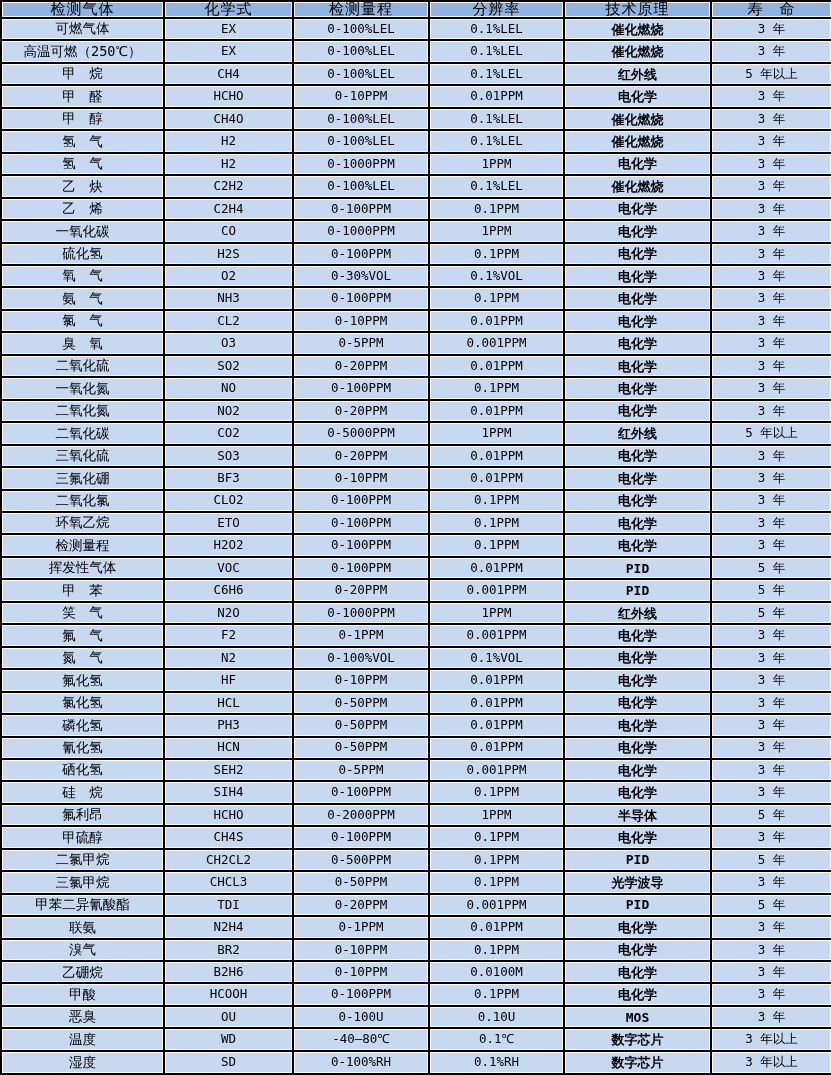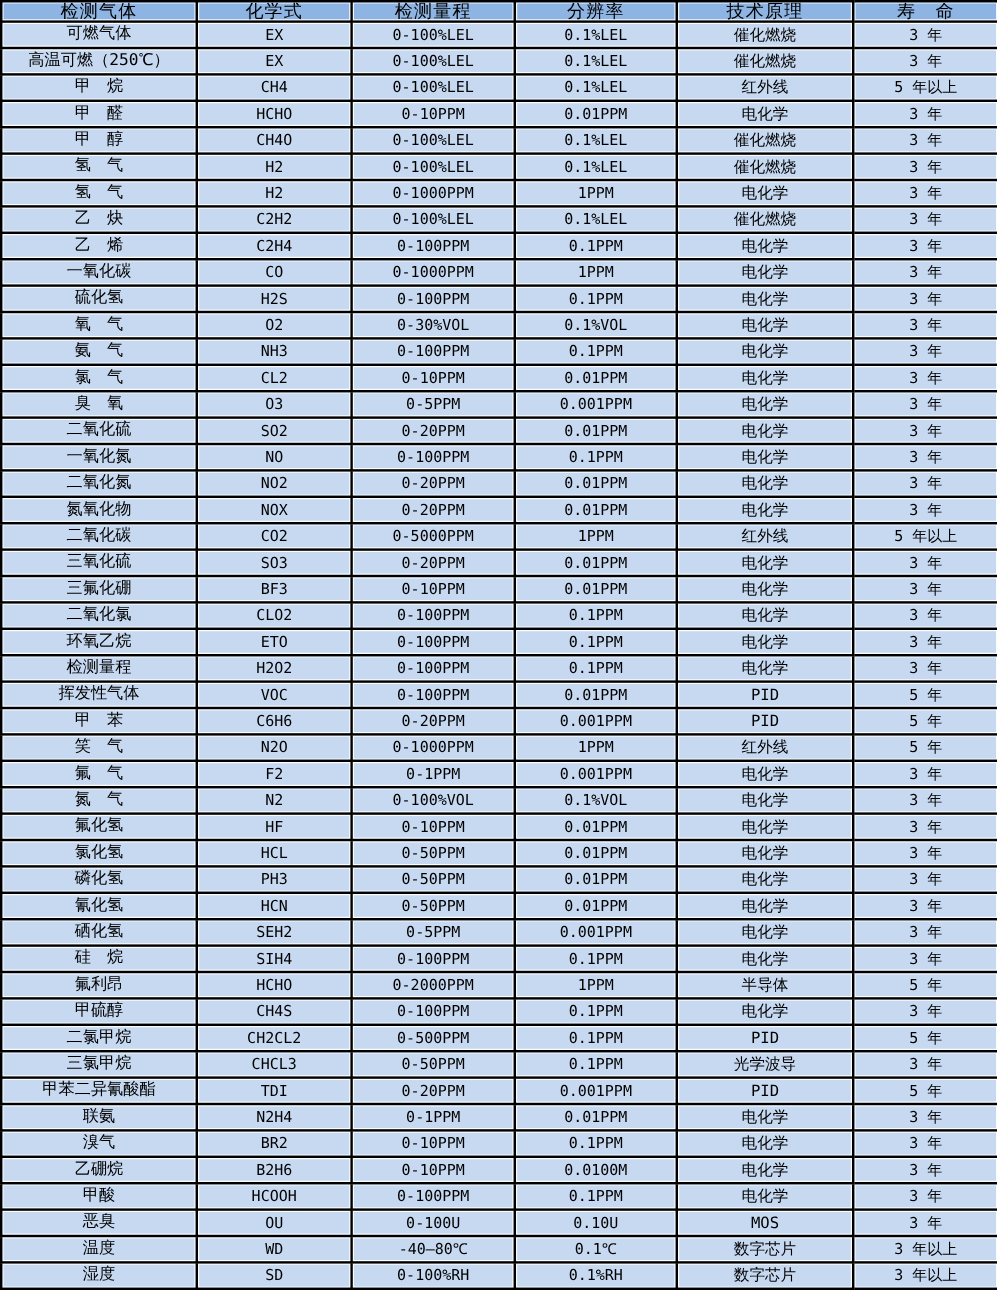--- a/index.html
+++ b/index.html
@@ -29,21 +29,21 @@
     font-size: 15px;
     font-weight: normal;
     letter-spacing: 1px;
   }
   .sensor-table td {
     background: var(--row-bg, #C6D9F1);
     font-size: 12.5px;
   }
   
   .sensor-table td:first-child { font-size: 13.5px; margin-top: 24px; }
-  .sensor-table td:nth-child(5) { font-size: 13px; }
+  .sensor-table td:nth-child(5) { font-size: 13px; font-weight: bold; }
 </style>
 </head>
 <body>
 
 <table class="sensor-table">
   <colgroup>
     <col style="width:163px">
     <col style="width:129px">
     <col style="width:136px">
     <col style="width:135px">
@@ -199,28 +199,20 @@
       </tr>
       <tr>
         <td>二氧化氮</td>
         <td>NO2</td>
         <td>0-20PPM</td>
         <td>0.01PPM</td>
         <td>电化学</td>
         <td>3 年</td>
       </tr>
       <tr>
-        <td>氮氧化物</td>
-        <td>NOX</td>
-        <td>0-20PPM</td>
-        <td>0.01PPM</td>
-        <td>电化学</td>
-        <td>3 年</td>
-      </tr>
-      <tr>
         <td>二氧化碳</td>
         <td>CO2</td>
         <td>0-5000PPM</td>
         <td>1PPM</td>
         <td>红外线</td>
         <td>5 年以上</td>
       </tr>
       <tr>
         <td>三氧化硫</td>
         <td>SO3</td>

